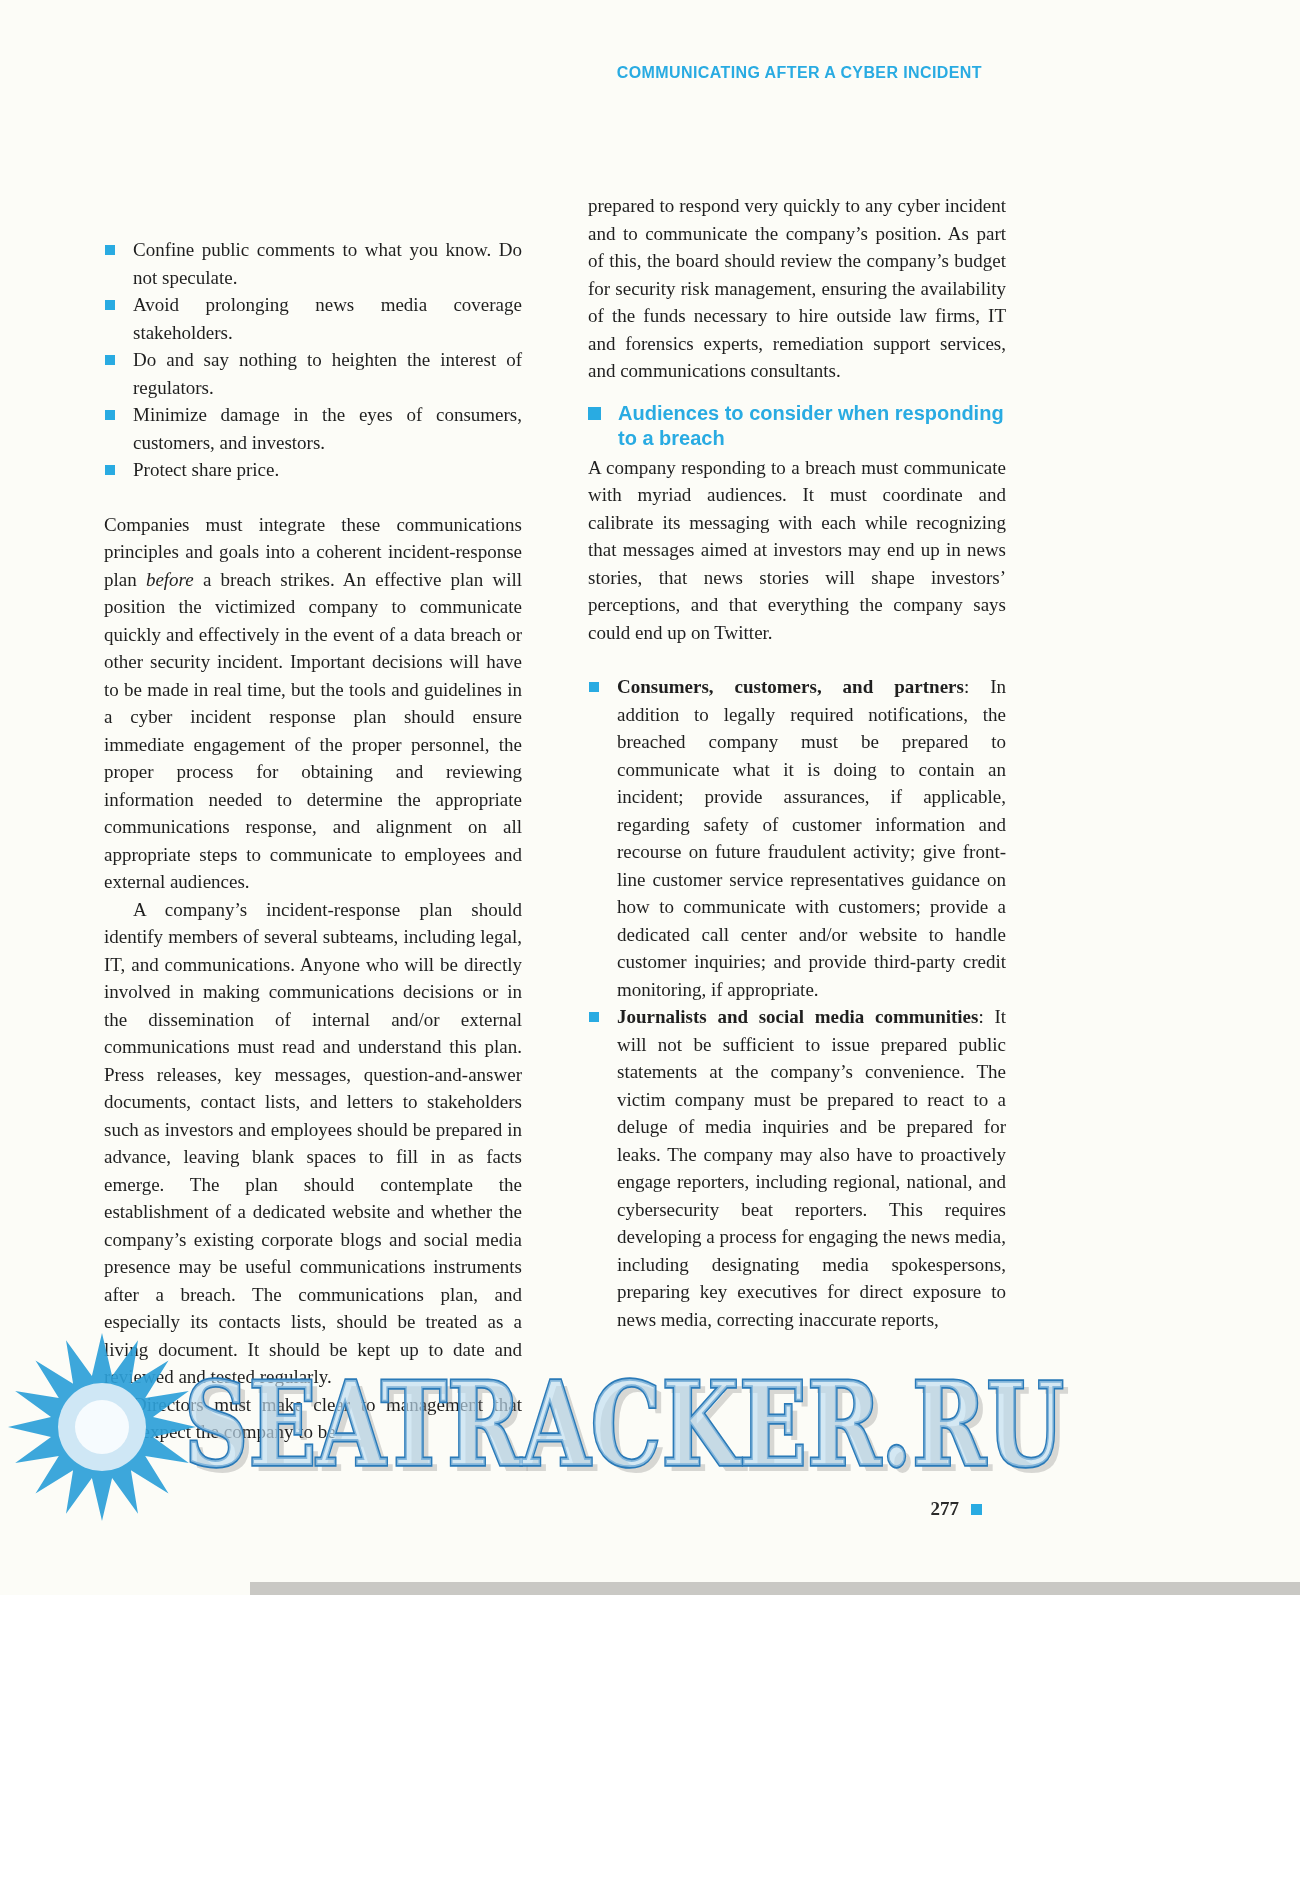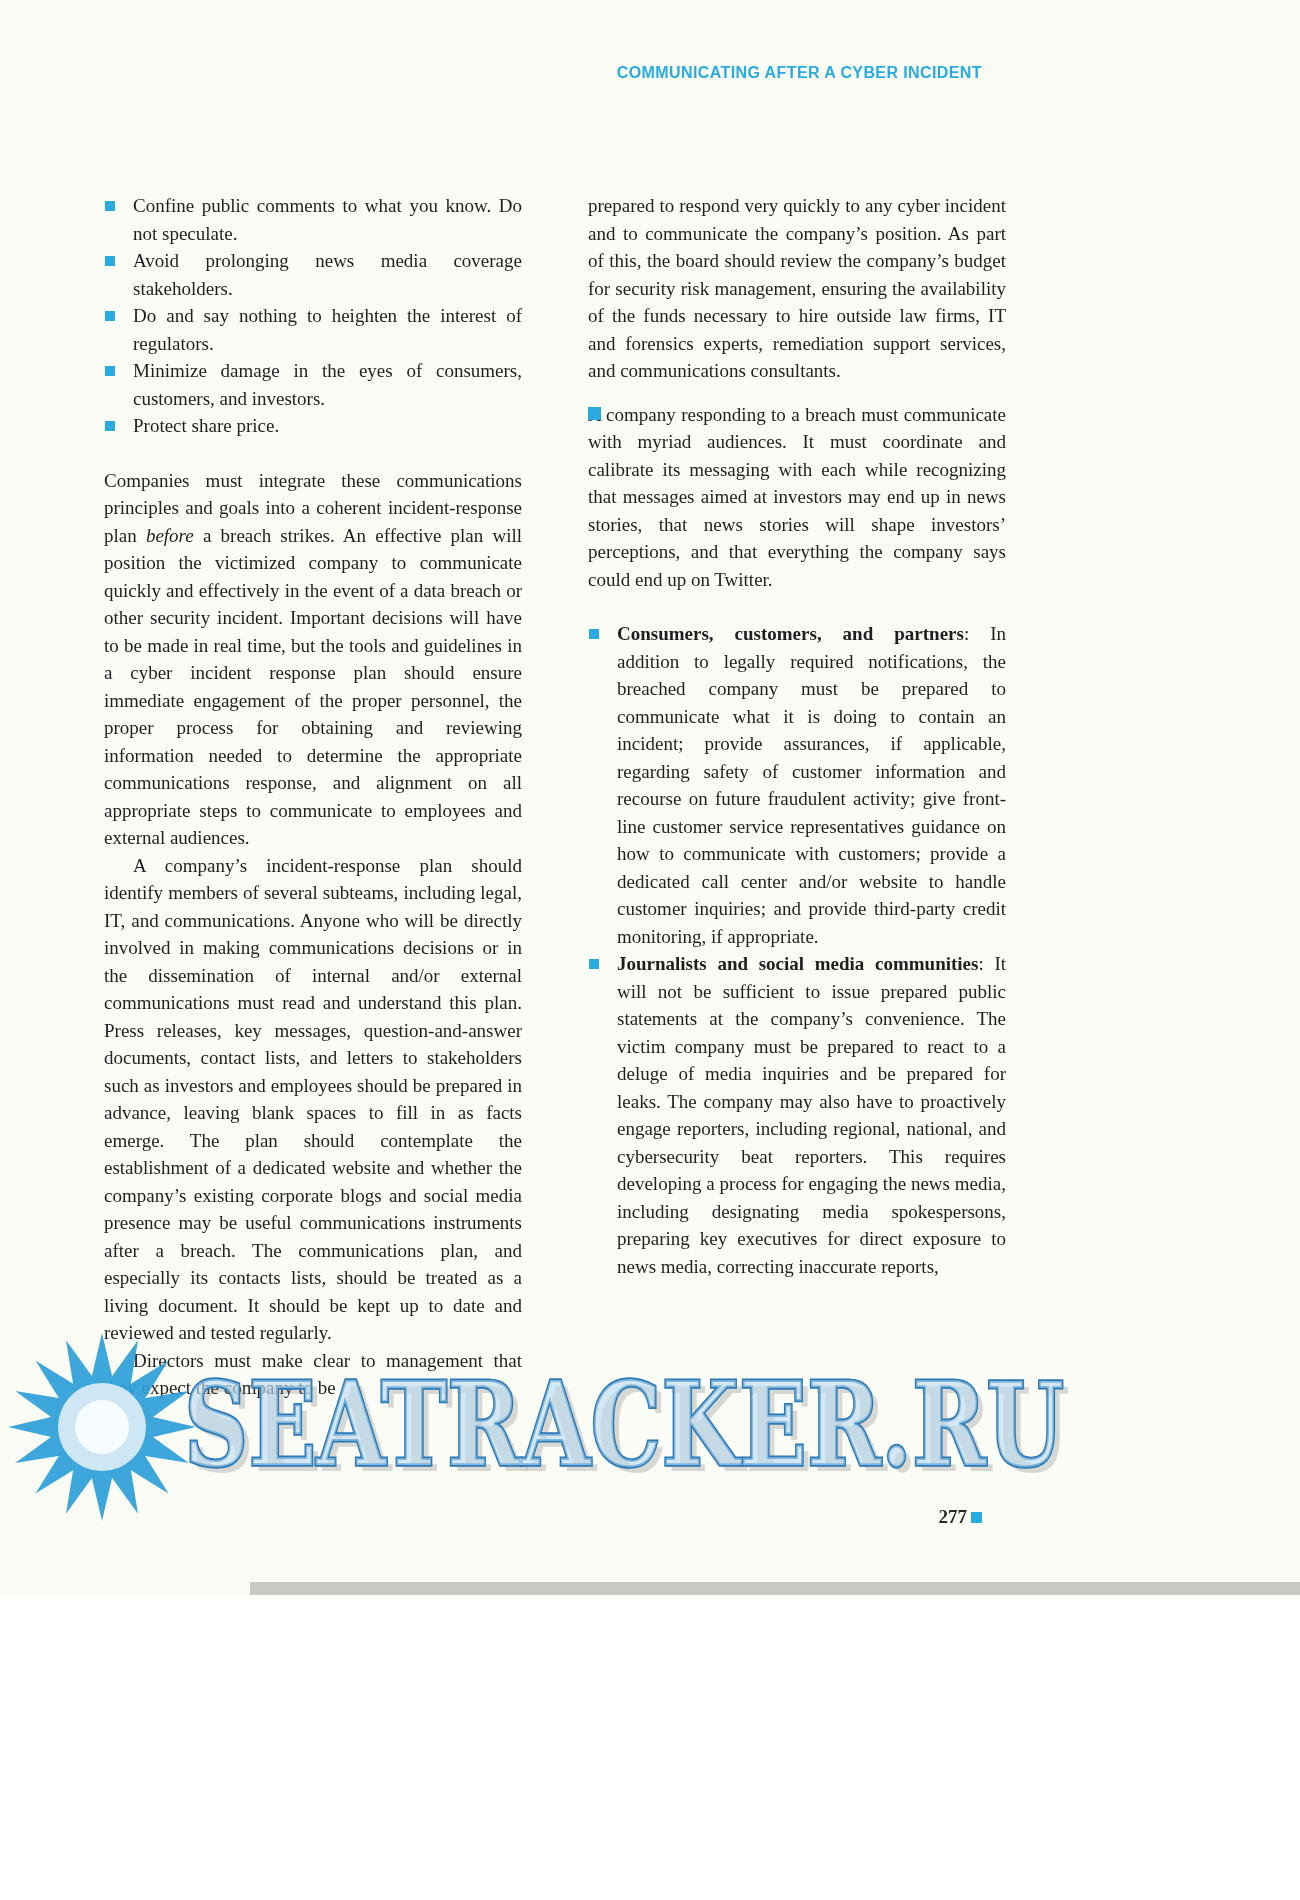--- a/index.html
+++ b/index.html
@@ -23,21 +23,21 @@
     color: #29abe2;
   }
   .col {
     position: absolute;
     top: 192px;
     width: 418px;
     font-size: 19px;
     line-height: 27.5px;
     text-align: justify;
   }
-  .col-left { left: 104px; }
+  .col-left { left: 104px; margin-top: 44px; }
   .col-right { left: 564px; margin-left: 24px; }
   .bullet-list { list-style: none; margin: 0; padding: 0; }
   .bullet { position: relative; padding-left: 29px; }
   .sq {
     display: inline-block;
     width: 10px; height: 10px;
     background: #29abe2;
   }
   .bullet > .sq { position: absolute; left: 1px; top: 9px; }
   .para { margin: 0; }
@@ -61,22 +61,21 @@
   .page-number {
     position: absolute;
     top: 1498px;
     right: 318px;
     font-size: 19px;
     font-weight: bold;
     color: #2a2a2a;
     z-index: 6;
     display: flex;
     align-items: center;
-    gap: 4px;
-    margin-top: 8px;
+    gap: 12px;
   }
   .pn-sq { width: 11px; height: 11px; }
   .watermark {
     position: absolute;
     left: 6px;
     top: 1329px;
     width: 1110px;
     height: 196px;
     display: flex;
     align-items: center;
@@ -131,20 +130,21 @@
     <p class="para indent">A company’s incident-response plan should identify members of several subteams, including legal, IT, and communications. Anyone who will be directly involved in making communications decisions or in the dissemination of internal and/or external communications must read and understand this plan. Press releases, key messages, question-and-answer documents, contact lists, and letters to stakeholders such as investors and employees should be prepared in advance, leaving blank spaces to fill in as facts emerge. The plan should contemplate the establishment of a dedicated website and whether the company’s existing corporate blogs and social media presence may be useful communications instruments after a breach. The communications plan, and especially its contacts lists, should be treated as a living document. It should be kept up to date and reviewed and tested regularly.</p>
 
     <p class="para indent">Directors must make clear to management that they expect the company to be</p>
   </div>
 
   <div class="col col-right">
     <p class="para">prepared to respond very quickly to any cyber incident and to communicate the company’s position. As part of this, the board should review the company’s budget for security risk management, ensuring the availability of the funds necessary to hire outside law firms, IT and forensics experts, remediation support services, and communications consultants.</p>
 
     <h2 class="heading">
       <span class="sq"></span>
+      <span>Audiences to consider when responding to a breach</span>
     </h2>
 
     <p class="para">A company responding to a breach must communicate with myriad audiences. It must coordinate and calibrate its messaging with each while recognizing that messages aimed at investors may end up in news stories, that news stories will shape investors’ perceptions, and that everything the company says could end up on Twitter.</p>
 
     <ul class="bullet-list rlist">
       <li class="bullet">
         <span class="sq"></span>
         <span><b>Consumers, customers, and partners</b><span>: In addition to legally required notifications, the breached company must be prepared to communicate what it is doing to contain an incident; provide assurances, if applicable, regarding safety of customer information and recourse on future fraudulent activity; give front-line customer service representatives guidance on how to communicate with customers; provide a dedicated call center and/or website to handle customer inquiries; and provide third-party credit monitoring, if appropriate.</span></span>
       </li>
       <li class="bullet">

